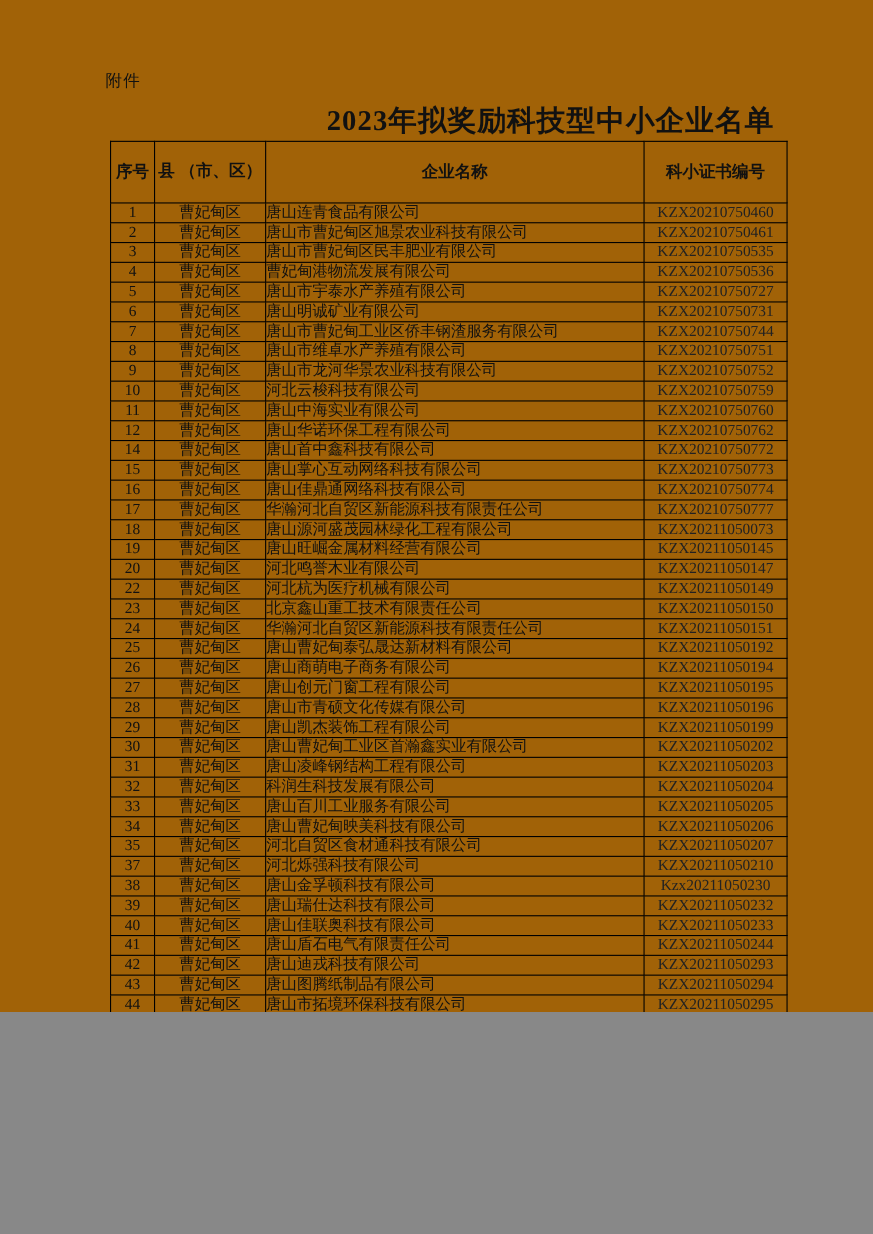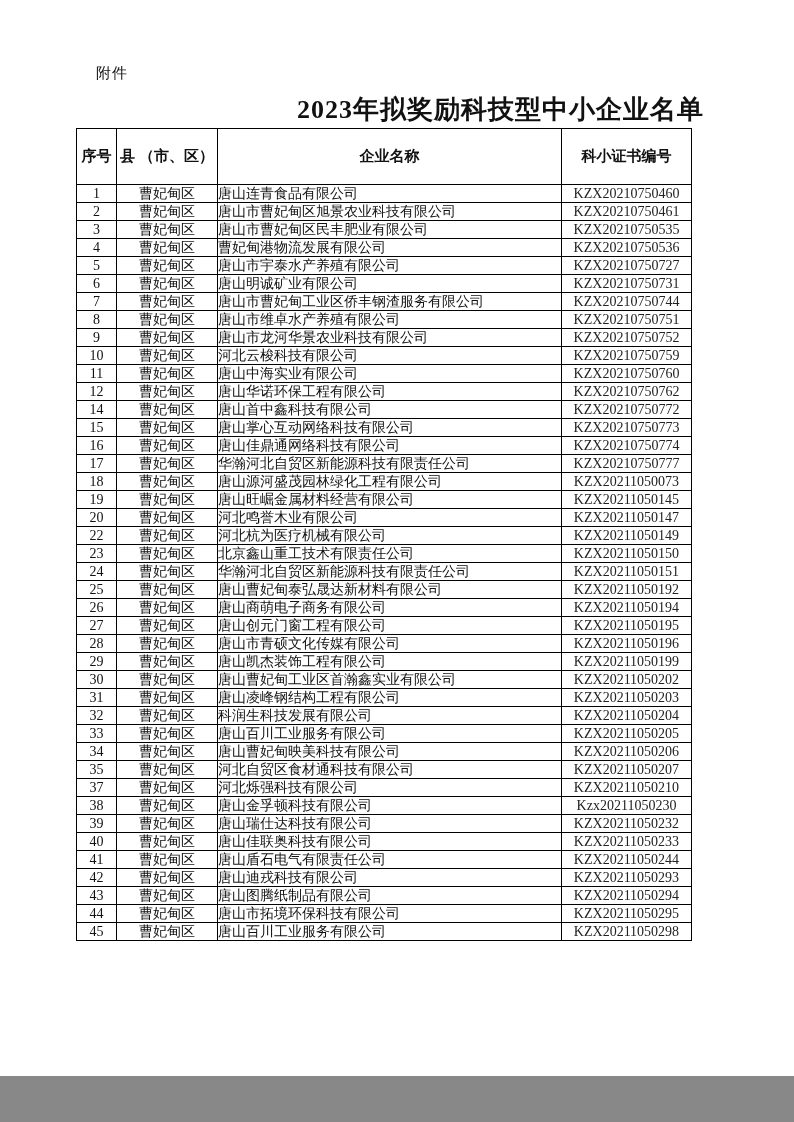--- a/index.html
+++ b/index.html
@@ -3,23 +3,23 @@
 <meta charset="utf-8">
 <style>
   html, body {
     margin: 0;
     padding: 0;
     background: #888;
   }
   .page {
     position: relative;
     width: 794px;
-    height: 1076px;
+    height: 920px;
     margin: 0 auto;
-    background: #ffffff;
+    background: #a16207;
     font-family: "Liberation Serif", "DejaVu Serif", serif;
     color: #111111;
     overflow: hidden;
   }
   .attachment-label {
     position: absolute;
     left: 96px;
     top: 64px;
     font-size: 15px;
     letter-spacing: 1px;
@@ -30,21 +30,21 @@
     width: 616px;
     top: 92px;
     text-align: right;
     font-size: 26px;
     font-weight: bold;
     letter-spacing: 1px;
     font-family: "Liberation Serif", "DejaVu Serif", serif;
   }
   table.roster {
     position: absolute;
-    left: 76px;
+    left: 100px;
     top: 128px;
     border-collapse: collapse;
     table-layout: fixed;
     width: 615px;
   }
   table.roster th, table.roster td {
     border: 1px solid #000000;
     margin: 0;
     overflow: hidden;
     white-space: nowrap;

